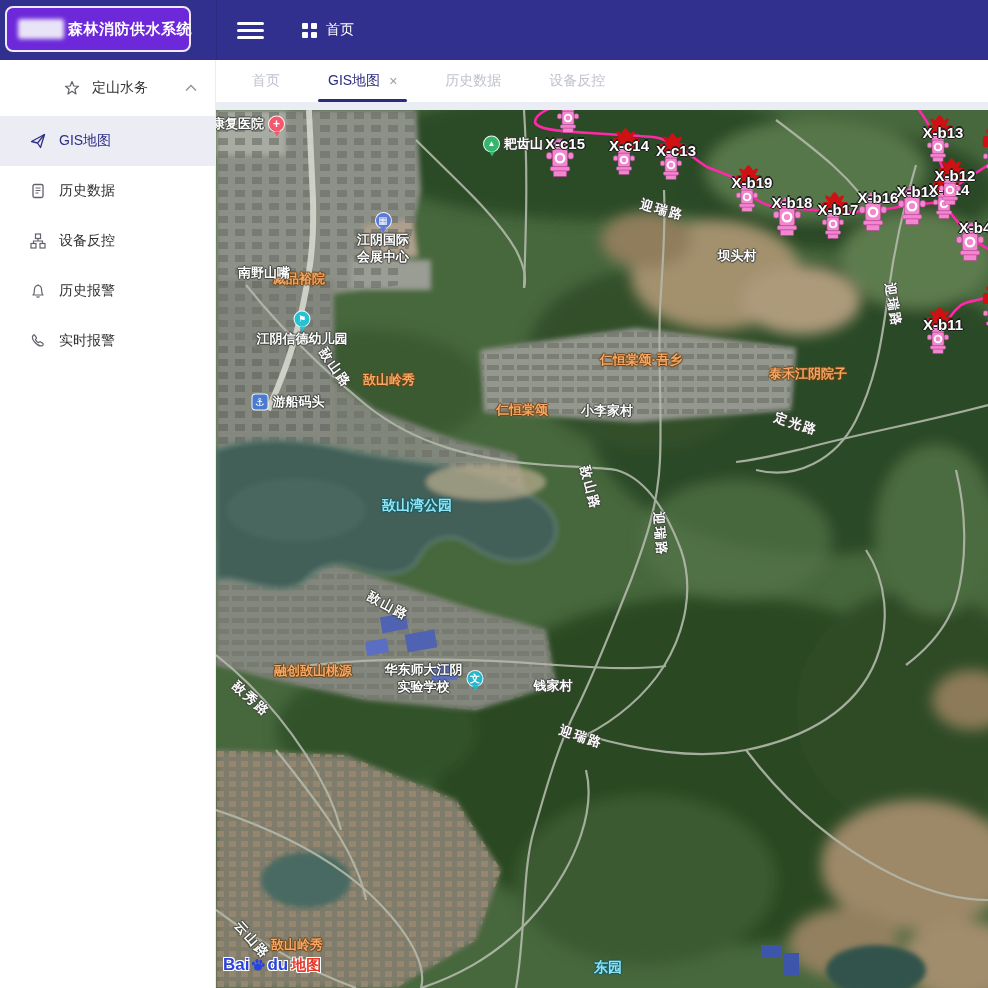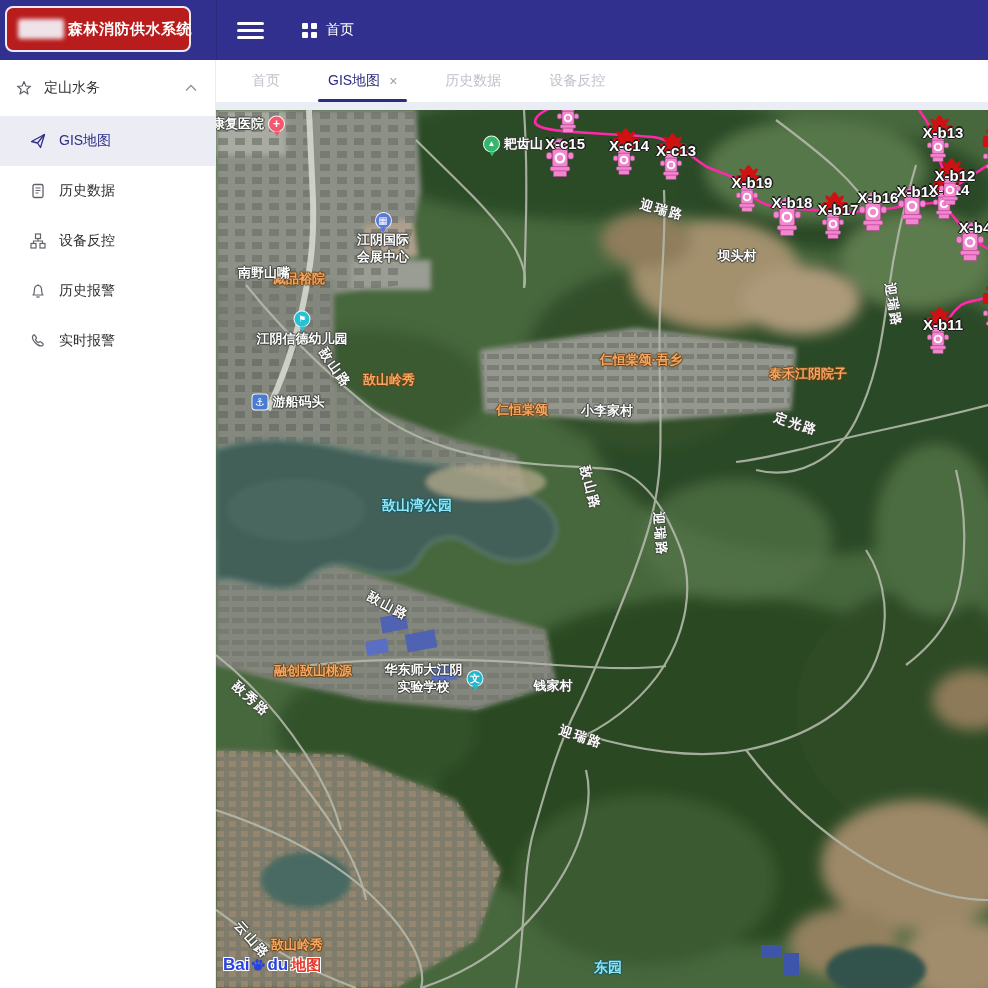--- a/index.html
+++ b/index.html
@@ -2,34 +2,34 @@
 <html><head>
 <meta charset="utf-8">
 <style>
   html,body{margin:0;padding:0;width:988px;height:988px;overflow:hidden;background:#fff;}
   #app{position:relative;width:988px;height:988px;font-family:"Liberation Sans","DejaVu Sans",sans-serif;}
 
   
   #topbar{position:absolute;left:0;top:0;width:988px;height:60px;background:#32308f;}
   #topbar .seam{position:absolute;left:216px;top:0;width:1px;height:60px;background:rgba(0,0,0,.12);}
   #logo-box{position:absolute;left:5px;top:6px;width:186px;height:46px;border:2px solid #edebf7;border-radius:8px;
-    background:#b91c1c;display:flex;align-items:center;padding:0 7px;box-sizing:border-box;gap:4px;}
+    background:#6d28d9;display:flex;align-items:center;padding:0 7px;box-sizing:border-box;gap:4px;}
   #logo-box .title{color:#fff;font-size:15px;font-weight:bold;white-space:nowrap;letter-spacing:.5px;}
   .censor{display:inline-block;width:46px;height:20px;background:rgba(243,243,250,.92);border-radius:3px;filter:blur(2px);flex:0 0 auto;}
   #hamburger{position:absolute;left:237px;top:22px;width:27px;height:17px;cursor:pointer;}
   #hamburger span{display:block;height:3px;background:#fff;border-radius:2px;margin-bottom:4px;}
   #home-menu{position:absolute;left:302px;top:0;height:60px;display:flex;align-items:center;gap:9px;cursor:pointer;}
   #home-menu .grid{width:15px;height:15px;display:grid;grid-template-columns:6px 6px;grid-template-rows:6px 6px;gap:3px;}
   #home-menu .grid i{background:#fff;border-radius:1px;}
   #home-menu .lbl{color:#fff;font-size:14px;}
   #search-box{position:absolute;left:413px;top:0;height:60px;display:flex;align-items:center;color:#b6b7d8;font-size:13.5px;cursor:text;min-width:200px;}
 
   
   #sidebar{position:absolute;left:0;top:60px;width:216px;height:928px;background:#fff;border-right:1px solid #ededf0;box-sizing:border-box;}
-  #group-head{height:56px;display:flex;align-items:center;padding:0 18px 0 16px;color:#303133;font-size:14px;gap:12px;cursor:pointer;}
+  #group-head{height:56px;display:flex;align-items:center;padding:0 18px 0 16px;color:#303133;font-size:14px;gap:12px;cursor:pointer;margin-left:48px;}
   #group-head .chev{margin-left:auto;}
   #side-menu{list-style:none;margin:0;padding:0;}
   #side-menu li{height:50px;display:flex;align-items:center;padding-left:30px;gap:13px;font-size:14px;color:#303133;cursor:pointer;}
   #side-menu li svg{flex:0 0 auto;color:#60626b;}
   #side-menu li.active{background:#ebecf4;color:#2e2e87;}
   #side-menu li.active svg{color:#2e2e87;}
 
   
   #tabbar{position:absolute;left:216px;top:60px;width:772px;height:42px;background:#fff;display:flex;align-items:stretch;padding-left:12px;box-sizing:border-box;}
   .tab{padding:0 24px;display:flex;align-items:center;font-size:14px;color:#bfc3cc;position:relative;cursor:pointer;white-space:nowrap;}

